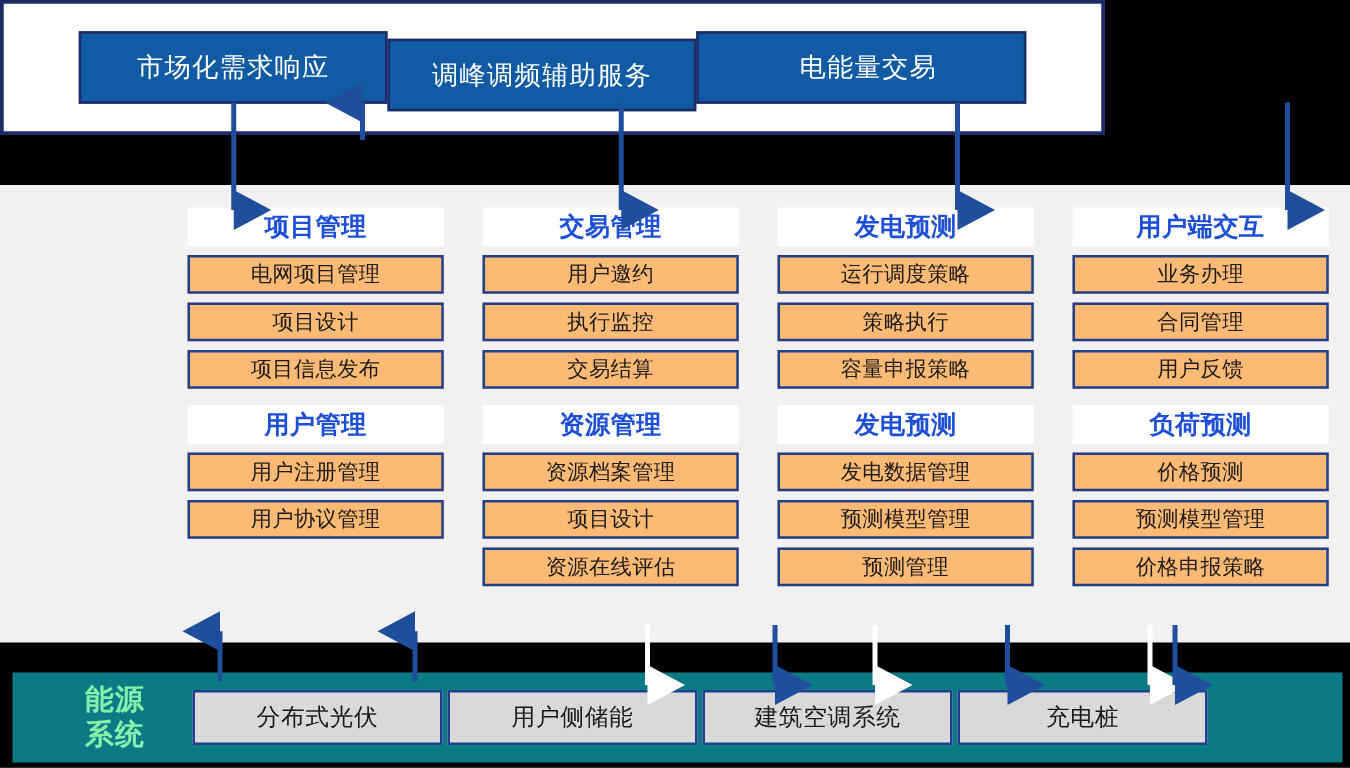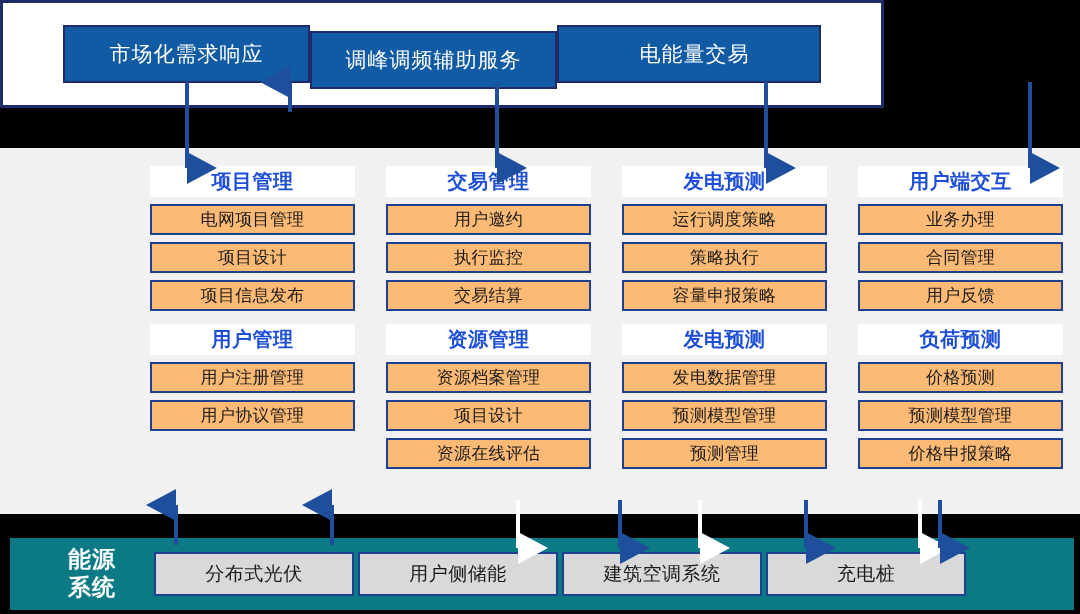--- a/index.html
+++ b/index.html
@@ -70,21 +70,21 @@
 
   
   .energy {
     position: absolute; left: 10px; top: 538px; width: 1064px; height: 72px;
     background: #0b7a85;
     display: flex; align-items: center;
     padding-left: 36px;
   }
   .energy-label {
     width: 92px; text-align: center;
-    font-size: 23px; font-weight: bold; color: #ffffff;
+    font-size: 23px; font-weight: bold; color: #86efac;
     line-height: 1.2; letter-spacing: 1px;
     flex: none;
   }
   .energy-boxes {
     display: flex; gap: 4px; margin-left: 16px;
   }
   .energy-box {
     background: #d9d9d9;
     border: 2px solid #1f3f8f;
     width: 200px; height: 44px;

